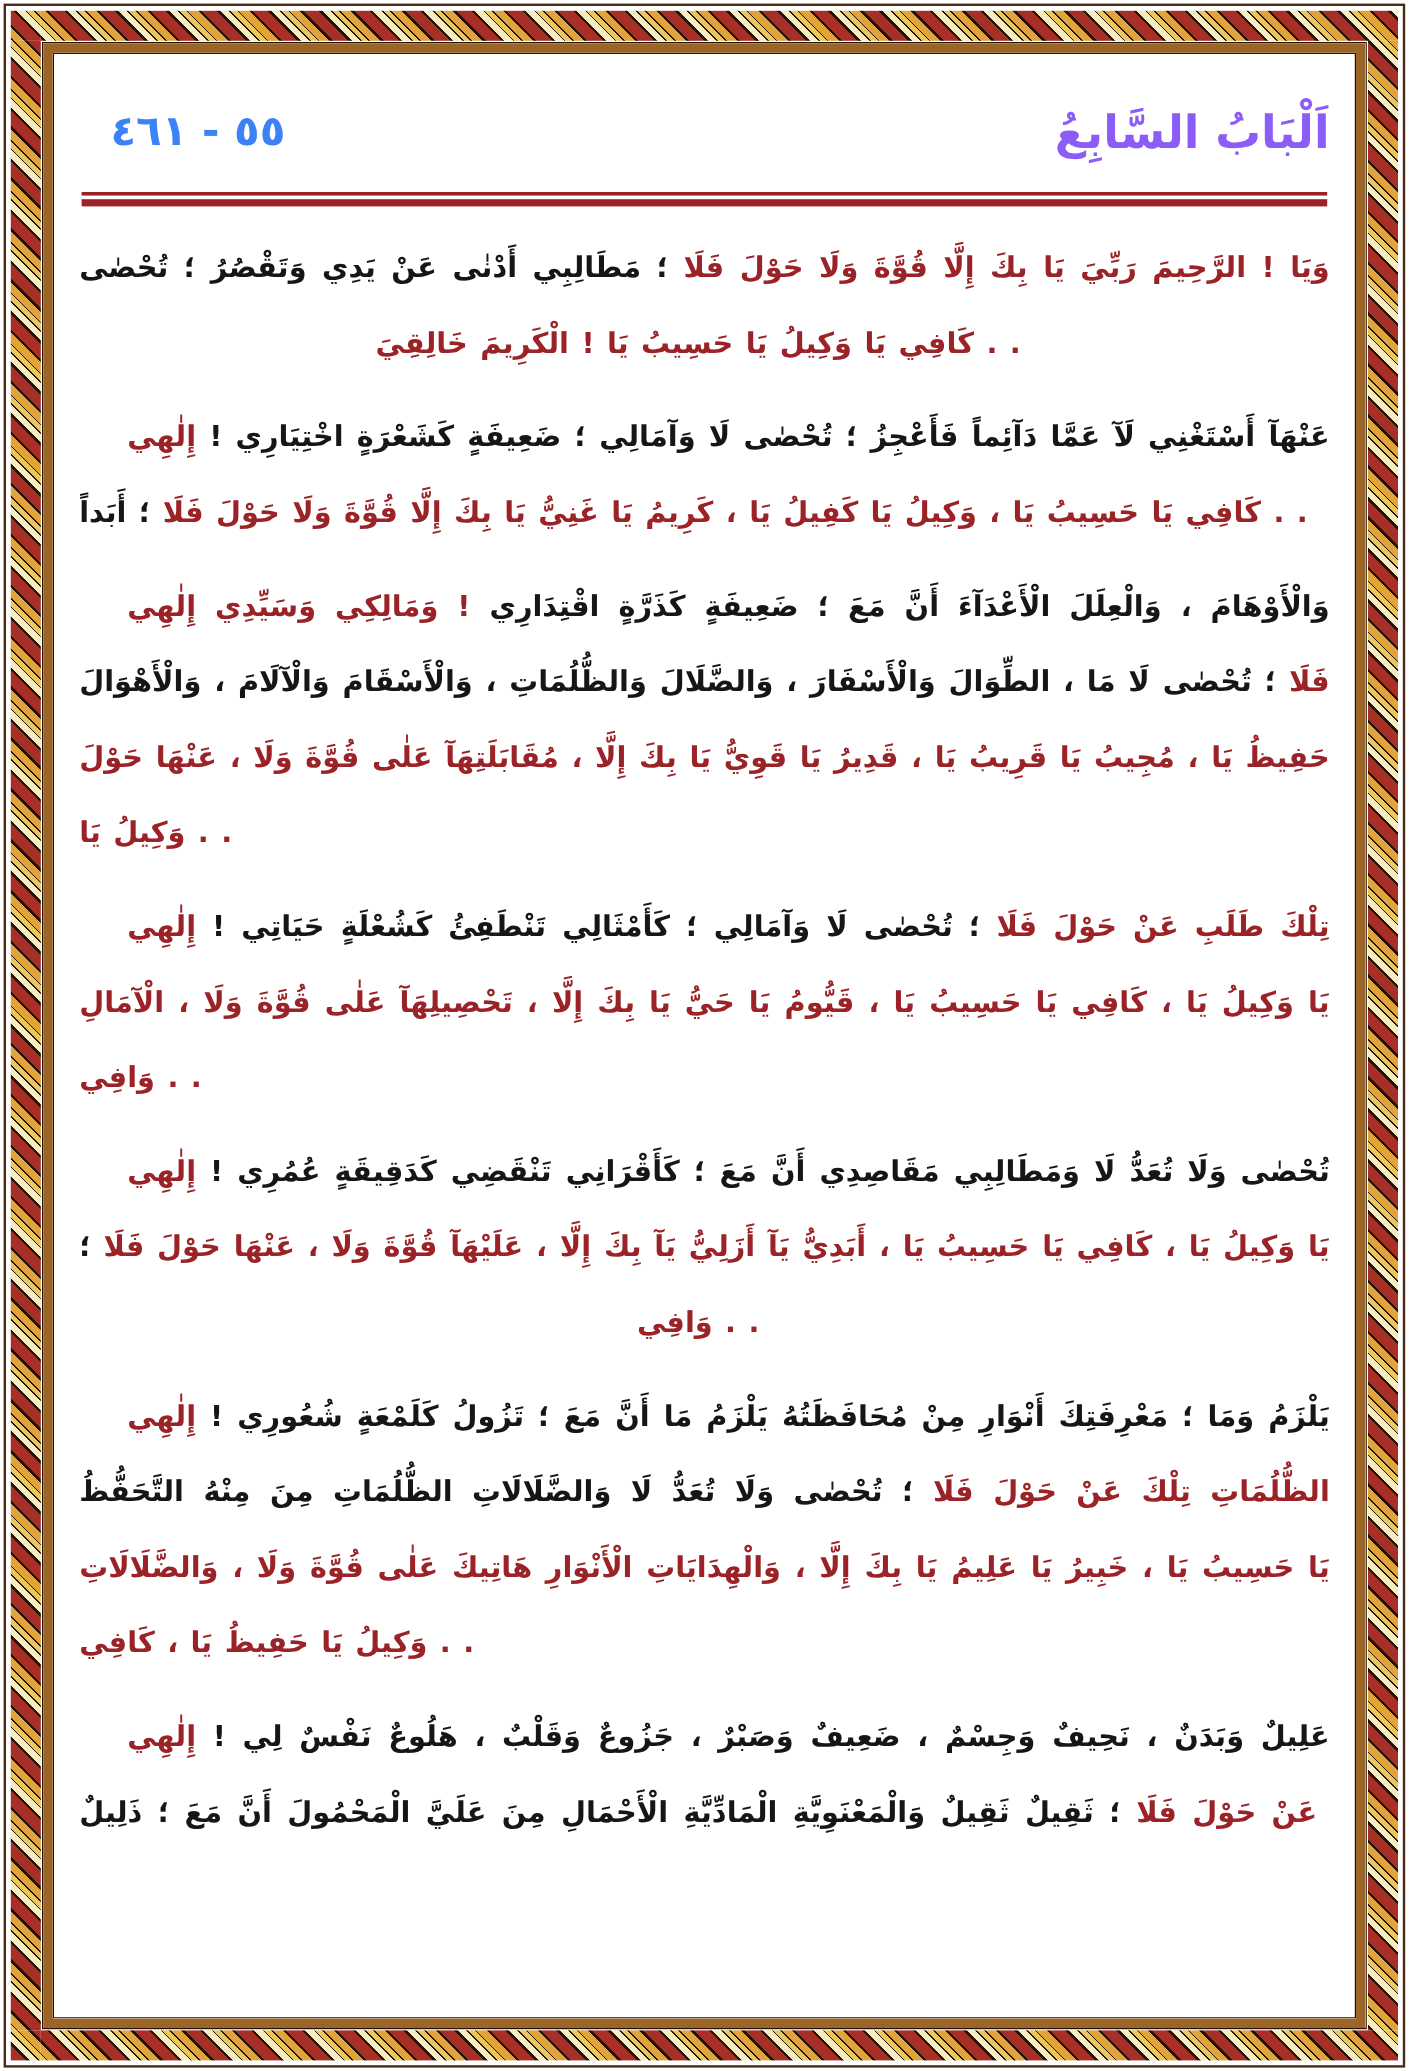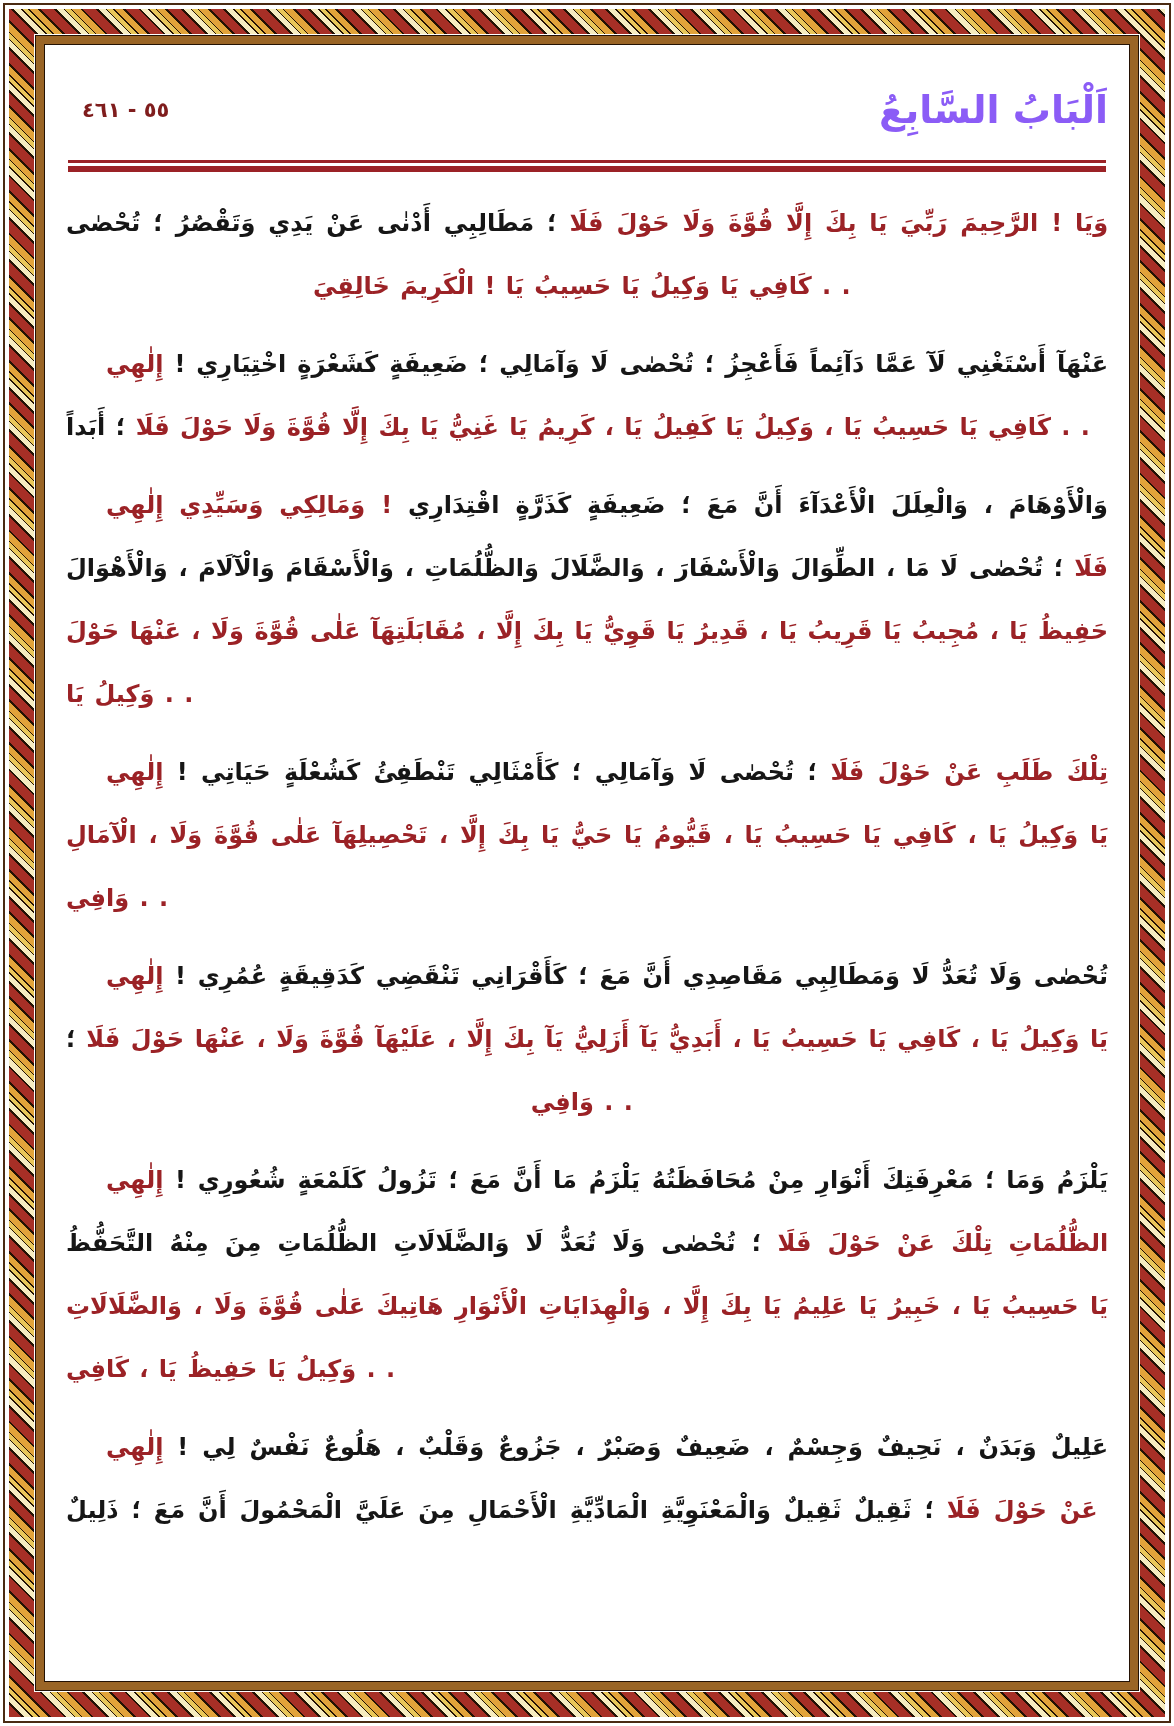--- a/index.html
+++ b/index.html
@@ -25,22 +25,22 @@
   .content{
     position:absolute;left:46px;right:46px;top:46px;bottom:46px;
     padding:16px 20px 0 20px;overflow:hidden;
   }
   .header{position:relative;height:96px;}
   .page-title{
     display:block;text-align:right;direction:rtl;
     font-size:38px;font-weight:bold;line-height:96px;color:#8b5cf6;
   }
   .page-number{
-    position:absolute;left:16px;top:0;direction:rtl;
-    font-size:21px;font-weight:bold;line-height:96px;color:#7f1d1d;
+    position:absolute;left:26px;top:0;direction:rtl;
+    font-size:35px;font-weight:bold;line-height:96px;color:#3b82f6;
   }
   .divider{margin:2px 2px 14px 2px;}
   .rule-thin{height:3px;background:#9b2226;}
   .rule-thick{height:6px;background:#9b2226;margin-top:3px;}
   
   .prayer{padding-top:6px;}
   .para{
     direction:ltr;unicode-bidi:embed;
     text-align:justify;text-justify:inter-word;
     font-size:24px;font-weight:bold;line-height:63px;

